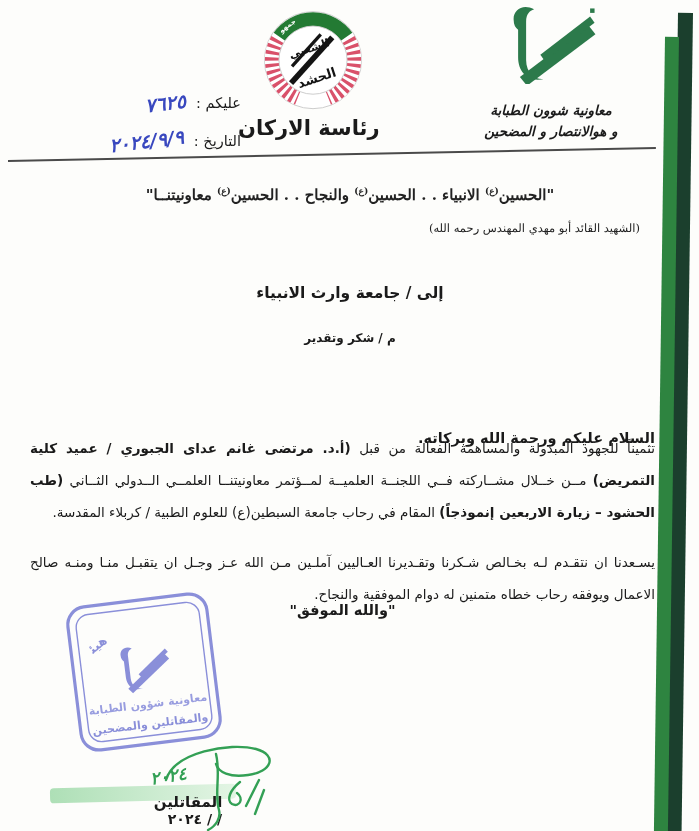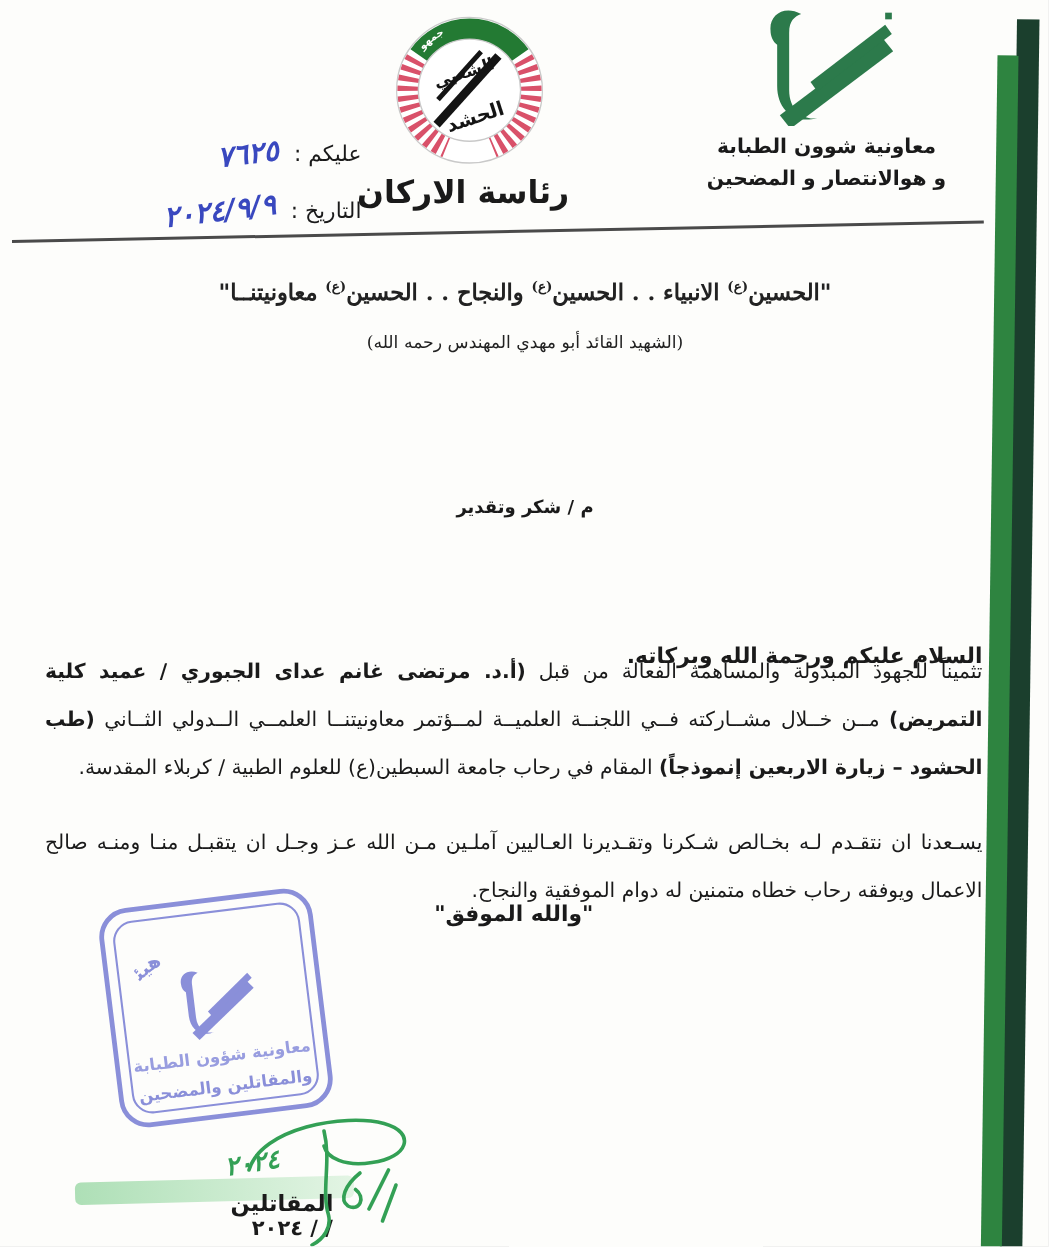--- a/index.html
+++ b/index.html
@@ -6,34 +6,34 @@
   #page{position:relative;width:699px;height:831px;margin:0 auto;background:#fdfdfb;
         overflow:hidden;font-family:"DejaVu Sans","Liberation Sans",sans-serif;color:#1a1a1a;}
   .abs{position:absolute;}
 
   
   .edge-dark{right:6px;top:13px;width:15px;height:825px;background:#1b3f2d;transform:rotate(.8deg);transform-origin:top right;}
   .edge-light{right:20px;top:37px;width:14px;height:800px;background:#2e8440;transform:rotate(.8deg);transform-origin:top right;}
 
   
   .org-block{right:48px;top:4px;width:200px;text-align:center;}
-  .org-text{font-weight:bold;font-size:13.5px;line-height:1.55;margin-top:0;direction:rtl;}
+  .org-text{font-weight:bold;font-size:13.5px;line-height:1.55;margin-top:12px;direction:rtl;font-style:italic;}
   .emblem{left:256px;top:6px;}
   .staff-title{left:238px;top:116px;width:150px;text-align:left;font-weight:bold;font-size:21px;direction:rtl;}
   .numbers{left:26px;top:84px;width:215px;direction:rtl;font-size:14.5px;}
   .num-row{display:flex;align-items:center;gap:10px;height:38px;}
   .hand-blue{color:#3948bf;font-size:19px;font-weight:bold;transform:rotate(-7deg);letter-spacing:2px;
              font-style:italic;}
   .rule{left:8px;top:160px;width:648px;height:2px;background:#4a4a4a;transform:rotate(-1.15deg);transform-origin:left center;}
 
   
   .quote{left:60px;top:186px;width:580px;text-align:center;direction:rtl;
          font-family:"DejaVu Serif","Liberation Serif",serif;font-size:15px;font-weight:bold;color:#222;}
   .quote .as{font-size:9px;vertical-align:super;}
-  .attribution{left:60px;top:221px;width:580px;text-align:center;direction:rtl;
+  .attribution{left:60px;top:221px;width:580px;direction:rtl;
          font-family:"DejaVu Serif","Liberation Serif",serif;font-size:11.5px;color:#222;}
 
   .to-line{left:60px;top:284px;width:580px;text-align:center;direction:rtl;font-weight:bold;font-size:15.5px;}
   .subject-line{left:60px;top:331px;width:580px;text-align:center;direction:rtl;font-weight:bold;font-size:12px;}
 
   .salutation{left:30px;top:386px;width:625px;direction:rtl;font-weight:bold;font-size:14.5px;margin-top:44px;}
   .para{left:30px;width:625px;direction:rtl;text-align:justify;font-size:13.5px;line-height:32px;}
   .p1{top:418px;}
   .p2{top:532px;}
   .closing{left:30px;top:602px;width:625px;text-align:center;direction:rtl;font-weight:bold;font-size:14.5px;}
@@ -110,20 +110,21 @@
     </div>
   </div>
 
   <div class="abs rule"></div>
 
   <div class="abs quote">
     <span>"</span><span>الحسين</span><span class="as">(ع)</span><span> الانبياء . . </span><span>الحسين</span><span class="as">(ع)</span><span> والنجاح . . </span><span>الحسين</span><span class="as">(ع)</span><span> معاونيتنــا</span><span>"</span>
   </div>
   <div class="abs attribution">(الشهيد القائد أبو مهدي المهندس رحمه الله)</div>
 
+  <div class="abs to-line">إلى / جامعة وارث الانبياء</div>
   <div class="abs subject-line">م / شكر وتقدير</div>
 
   <div class="abs salutation">السلام عليكم ورحمة الله وبركاته.</div>
 
   <p class="abs para p1"><span>تثميناً للجهود المبذولة والمساهمة الفعالة من قبل </span><b class="inline">(أ.د. مرتضى غانم عداى الجبوري / عميد كلية التمريض)</b><span> مــن خــلال مشــاركته فــي اللجنــة العلميــة لمــؤتمر معاونيتنــا العلمــي الــدولي الثــاني </span><b class="inline">(طب الحشود – زيارة الاربعين إنموذجاً)</b><span> المقام في رحاب جامعة السبطين(ع) للعلوم الطبية / كربلاء المقدسة.</span></p>
 
   <p class="abs para p2">يسـعدنا ان نتقـدم لـه بخـالص شـكرنا وتقـديرنا العـاليين آملـين مـن الله عـز وجـل ان يتقبـل منـا ومنـه صالح الاعمال ويوفقه رحاب خطاه متمنين له دوام الموفقية والنجاح.</p>
 
   <div class="abs closing">"والله الموفق"</div>
 

